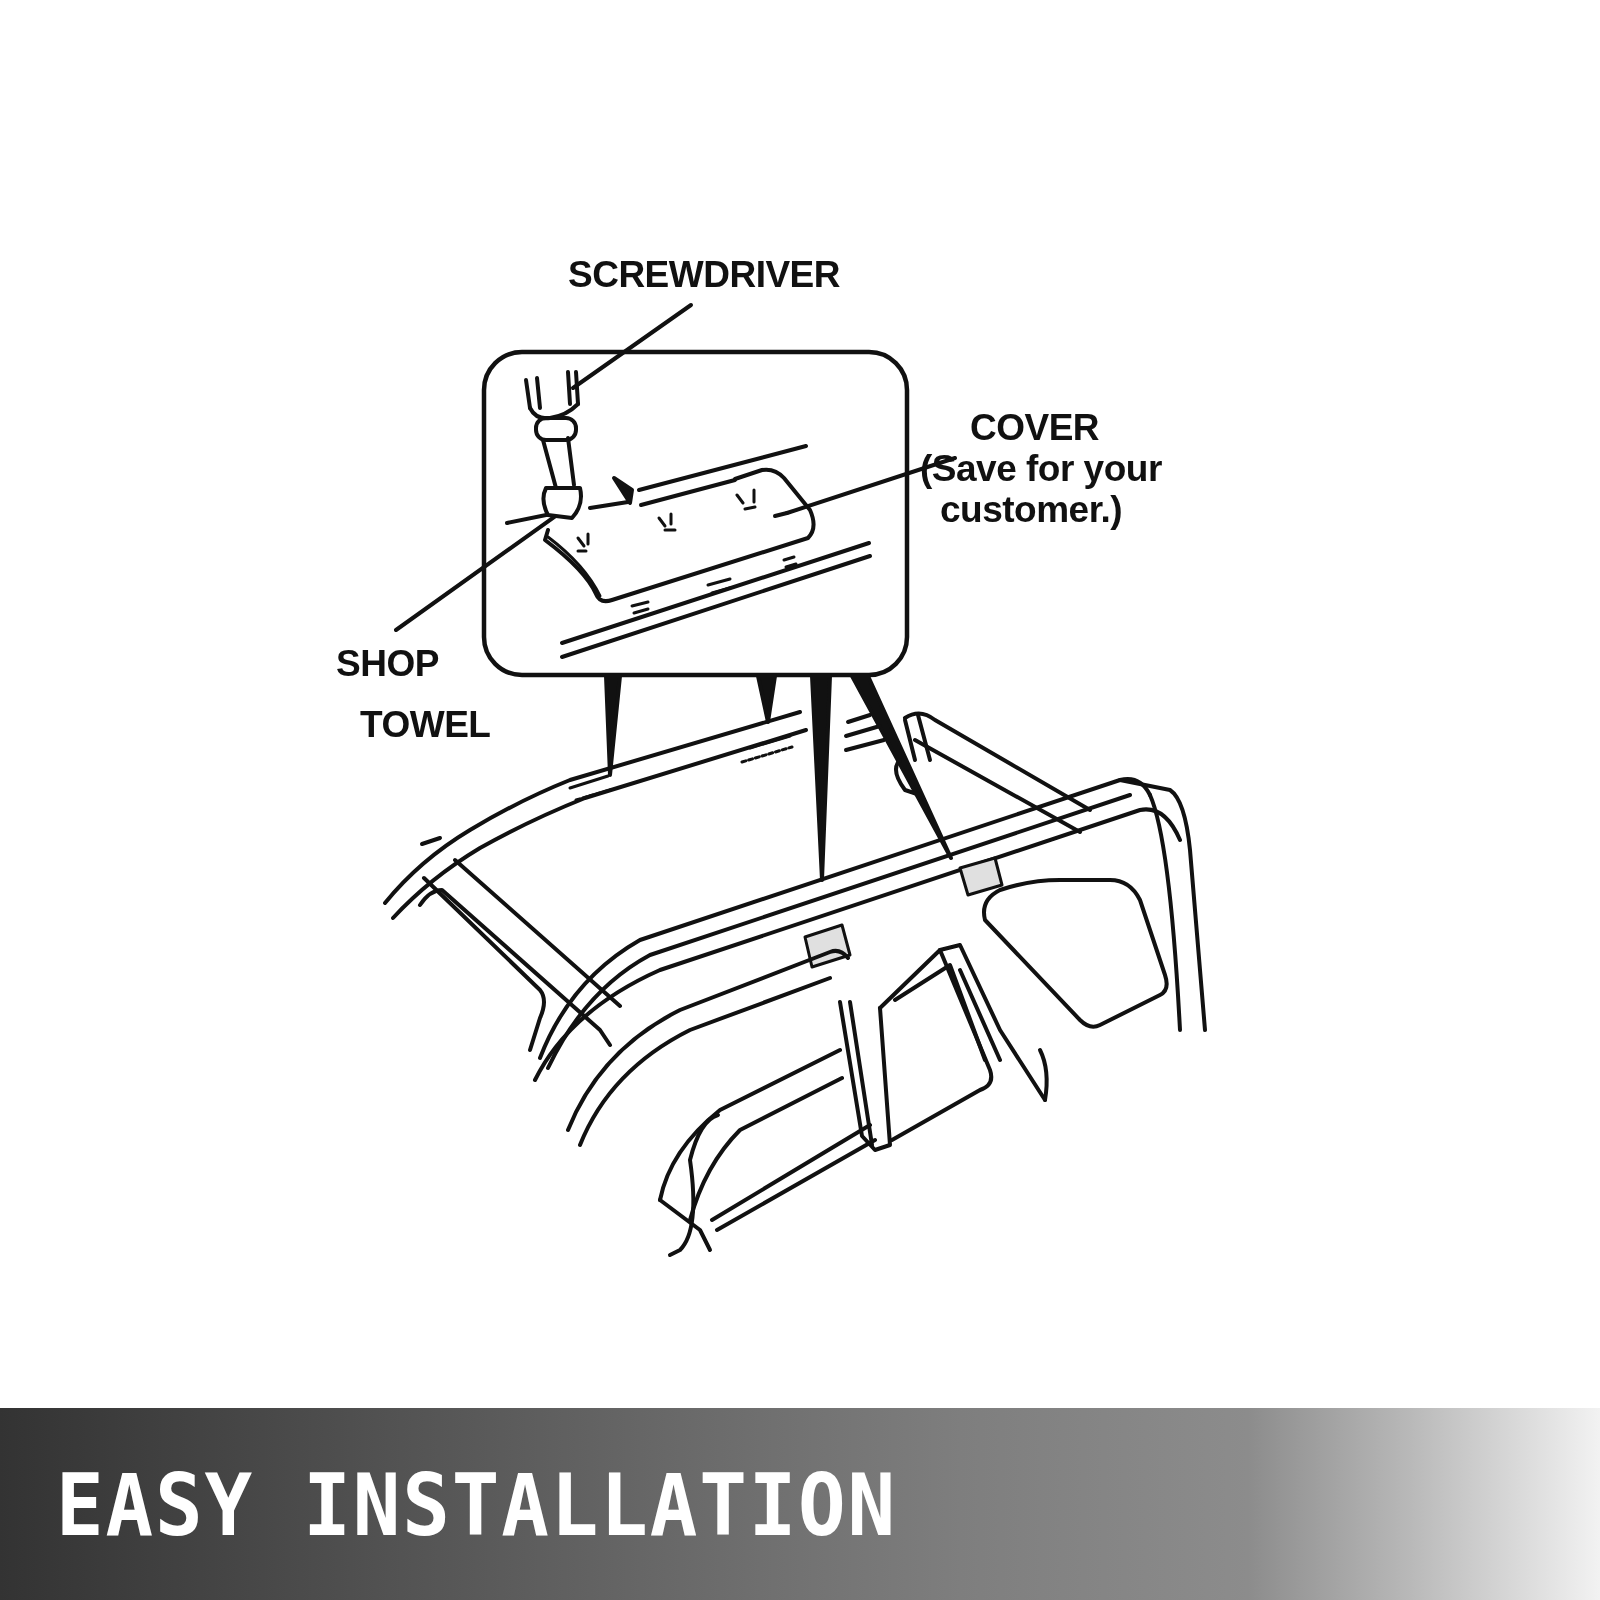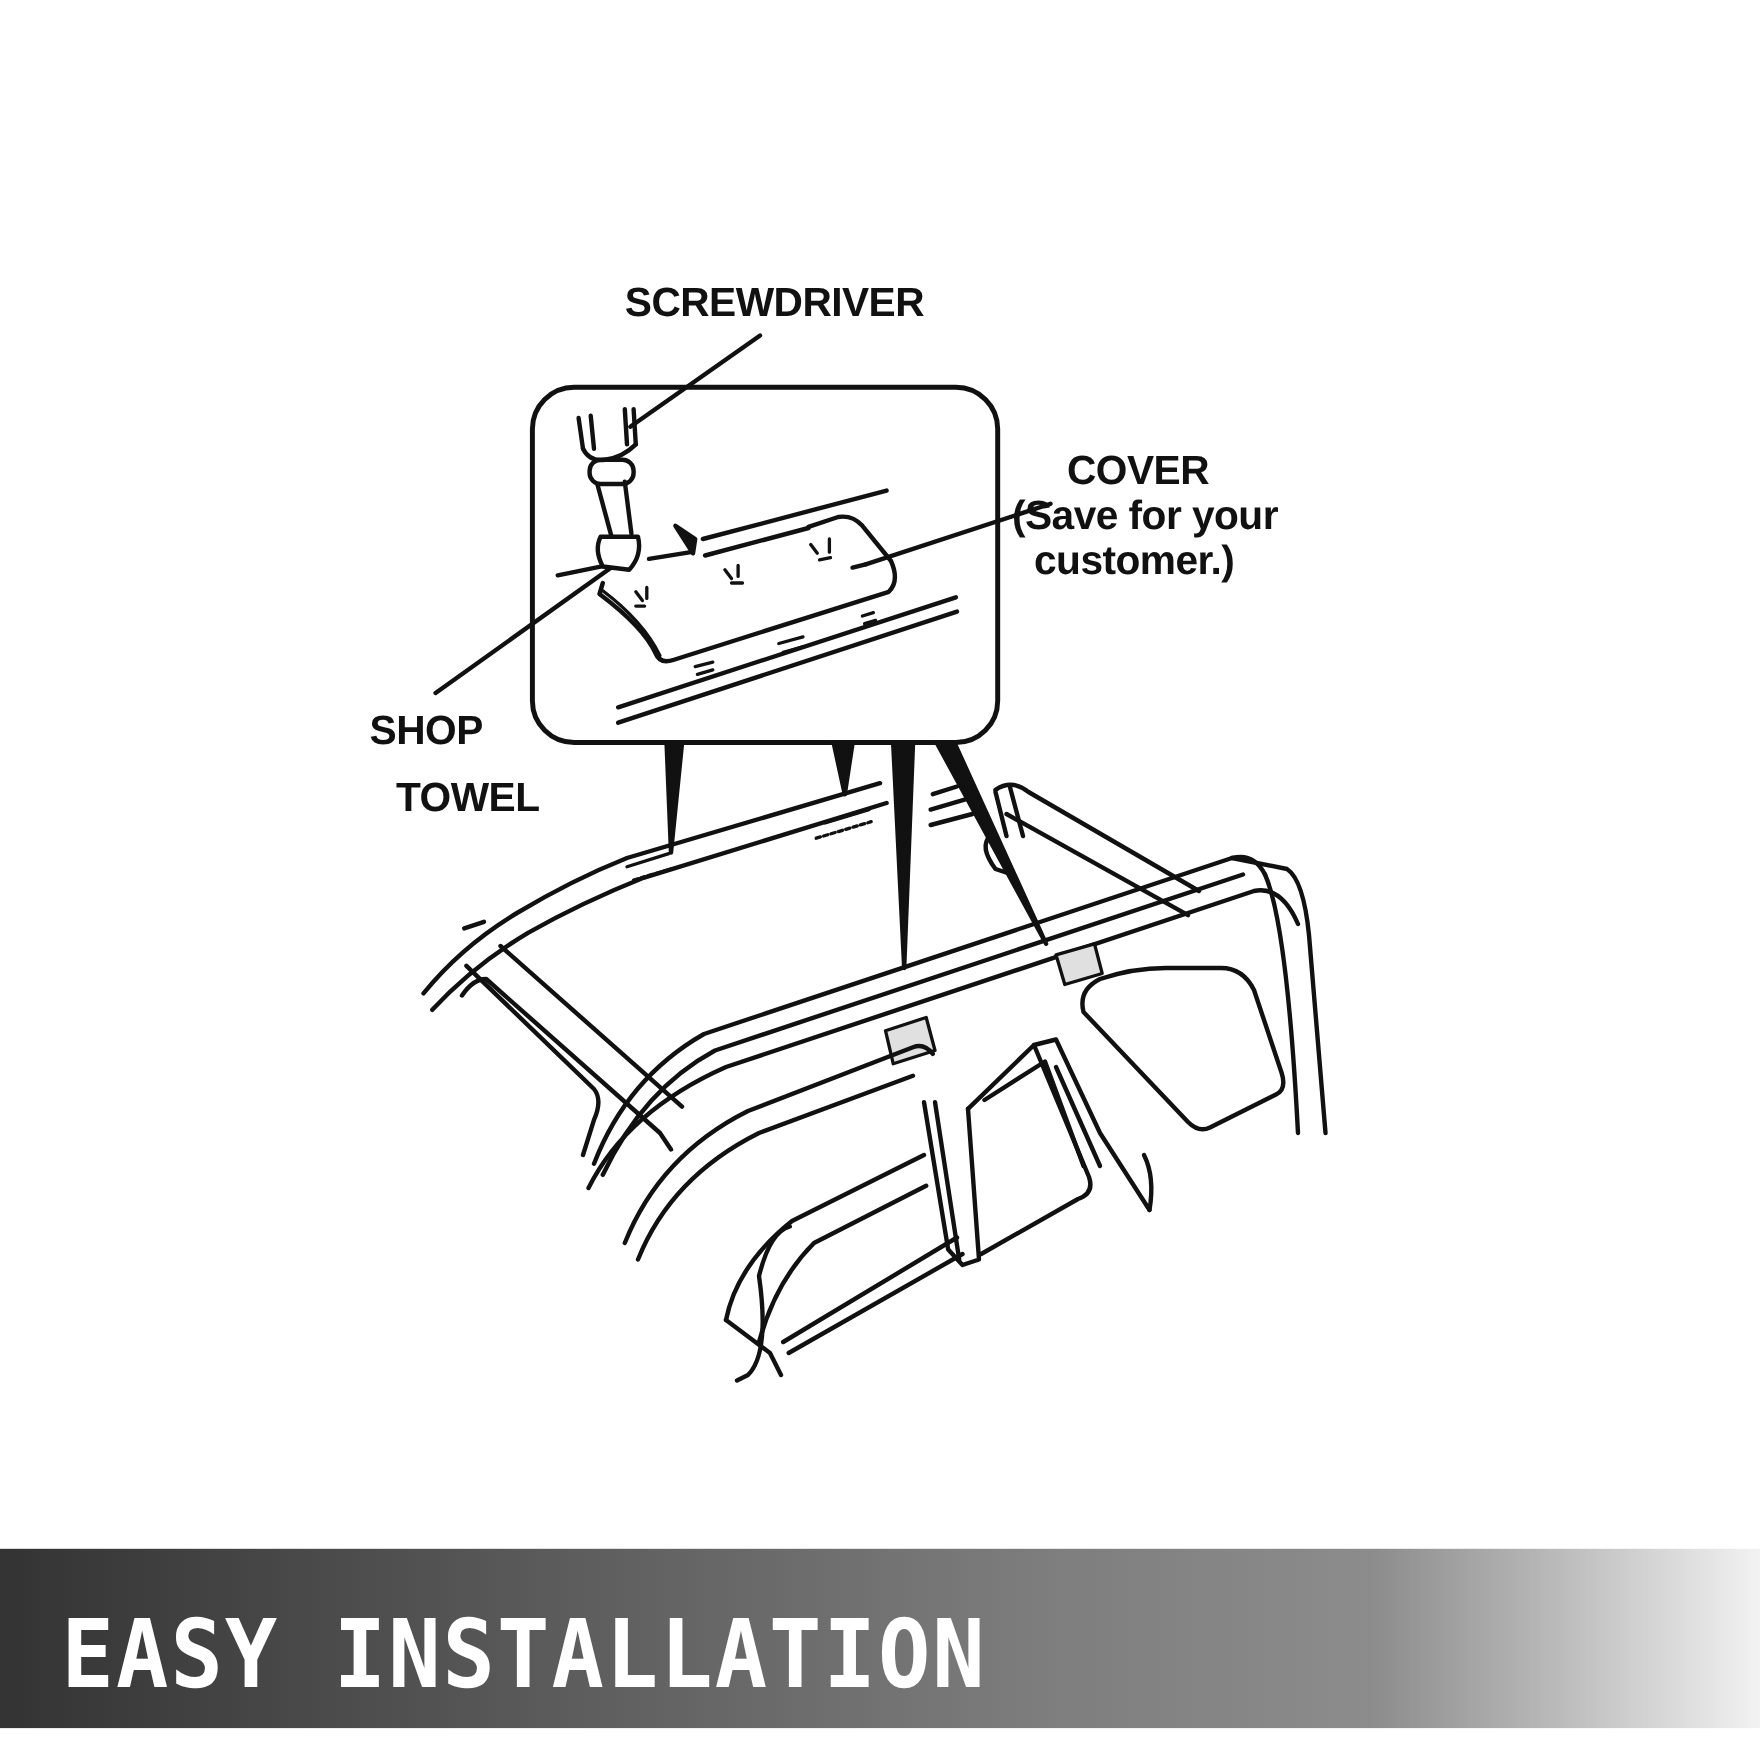--- a/index.html
+++ b/index.html
@@ -16,21 +16,21 @@
       letter-spacing: -0.5px;
       white-space: pre;
     }
     .lbl-screwdriver { left: 568px; top: 256px; }
     .lbl-cover { left: 970px; top: 409px; }
     .lbl-cover-note1 { left: 920px; top: 450px; }
     .lbl-cover-note2 { left: 940px; top: 491px; }
     .lbl-shop { left: 336px; top: 645px; }
     .lbl-towel { left: 360px; top: 685px; margin-top: 21px; }
     .banner {
-      position: absolute; left: 0; top: 1408px; width: 1600px; height: 163px;
+      position: absolute; left: 0; top: 1408px; width: 1600px; height: 192px;
       background: linear-gradient(to right, #333333 0%, #4a4a4a 18%, #666666 40%, #7e7e7e 60%, #8c8c8c 78%, #b8b8b8 88%, #f2f2f2 100%);
     }
     .banner-title {
       position: absolute; left: 56px; top: 52px;
       font-family: "DejaVu Sans Mono", monospace;
       font-weight: bold;
       color: #ffffff;
       font-size: 86px;
       line-height: 90px;
       letter-spacing: 2px;

